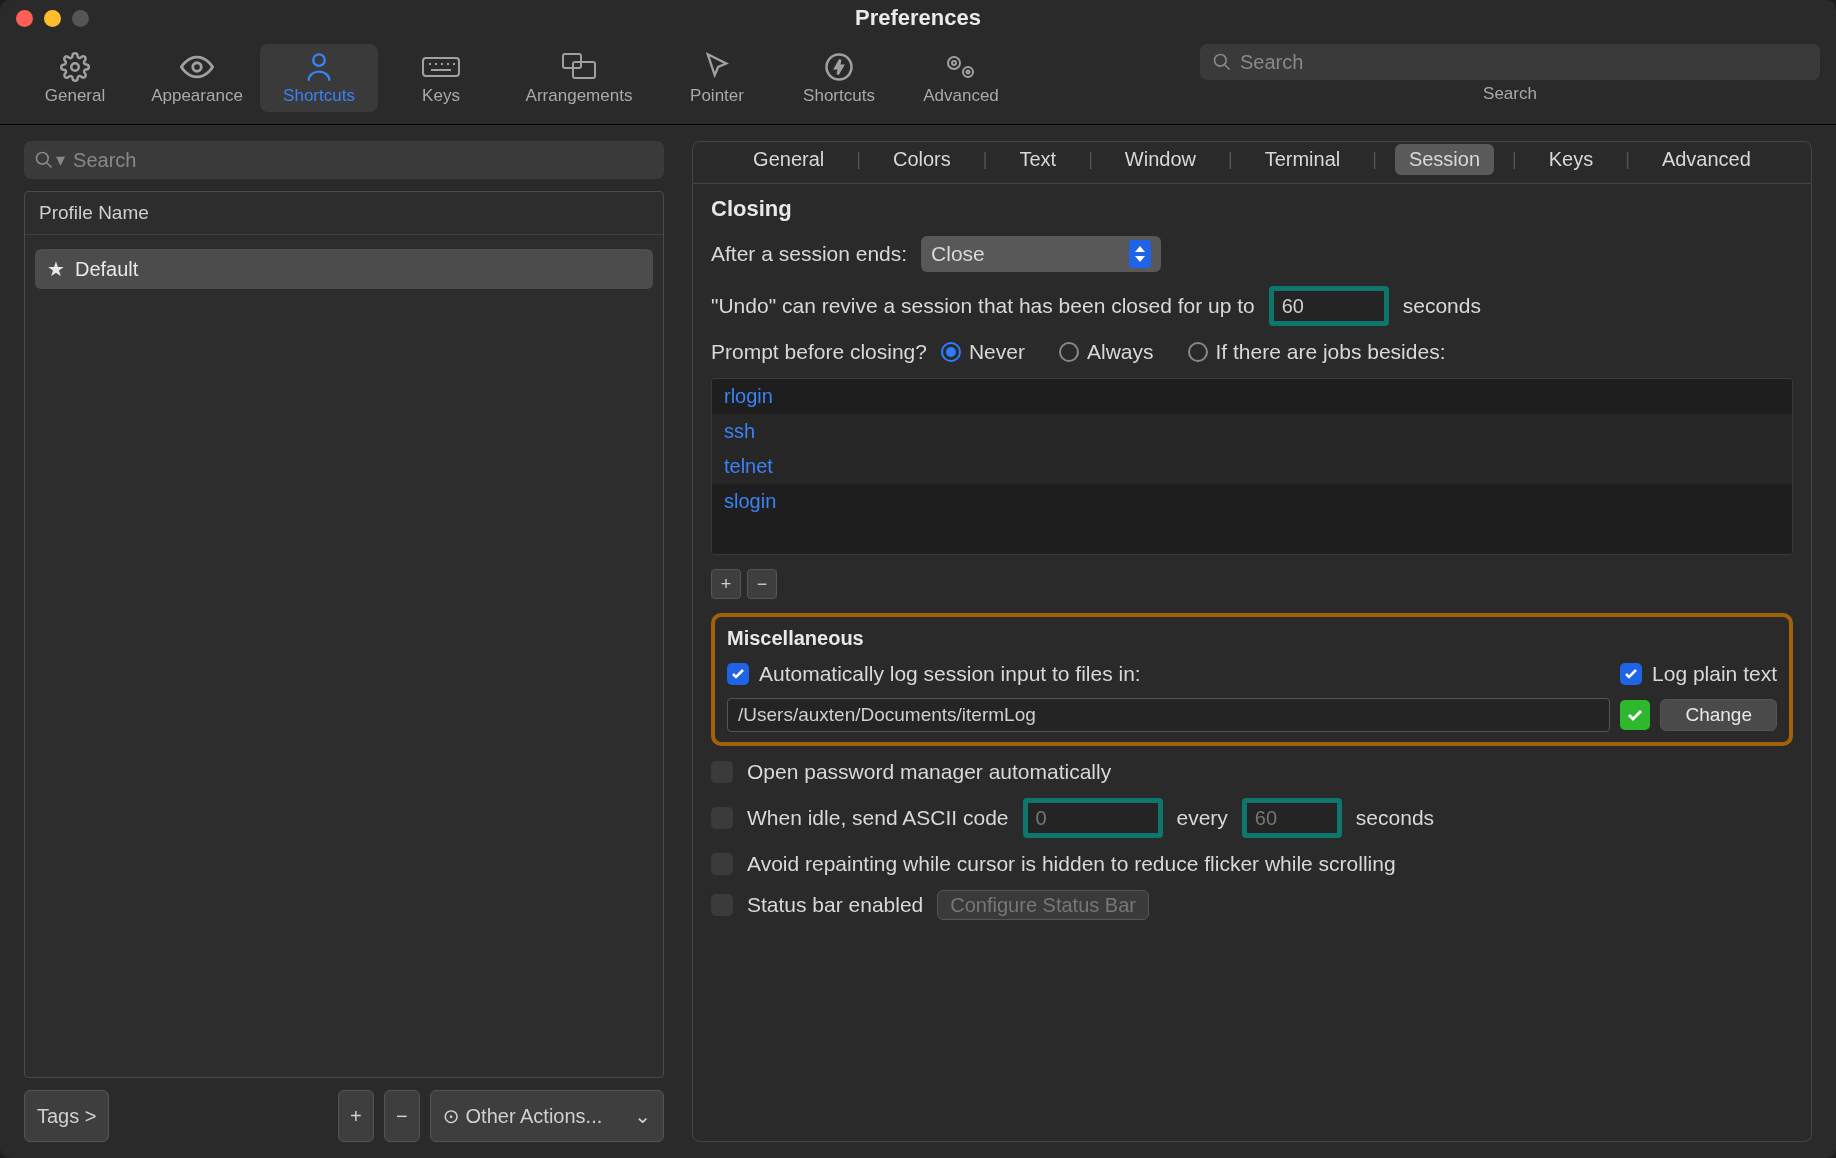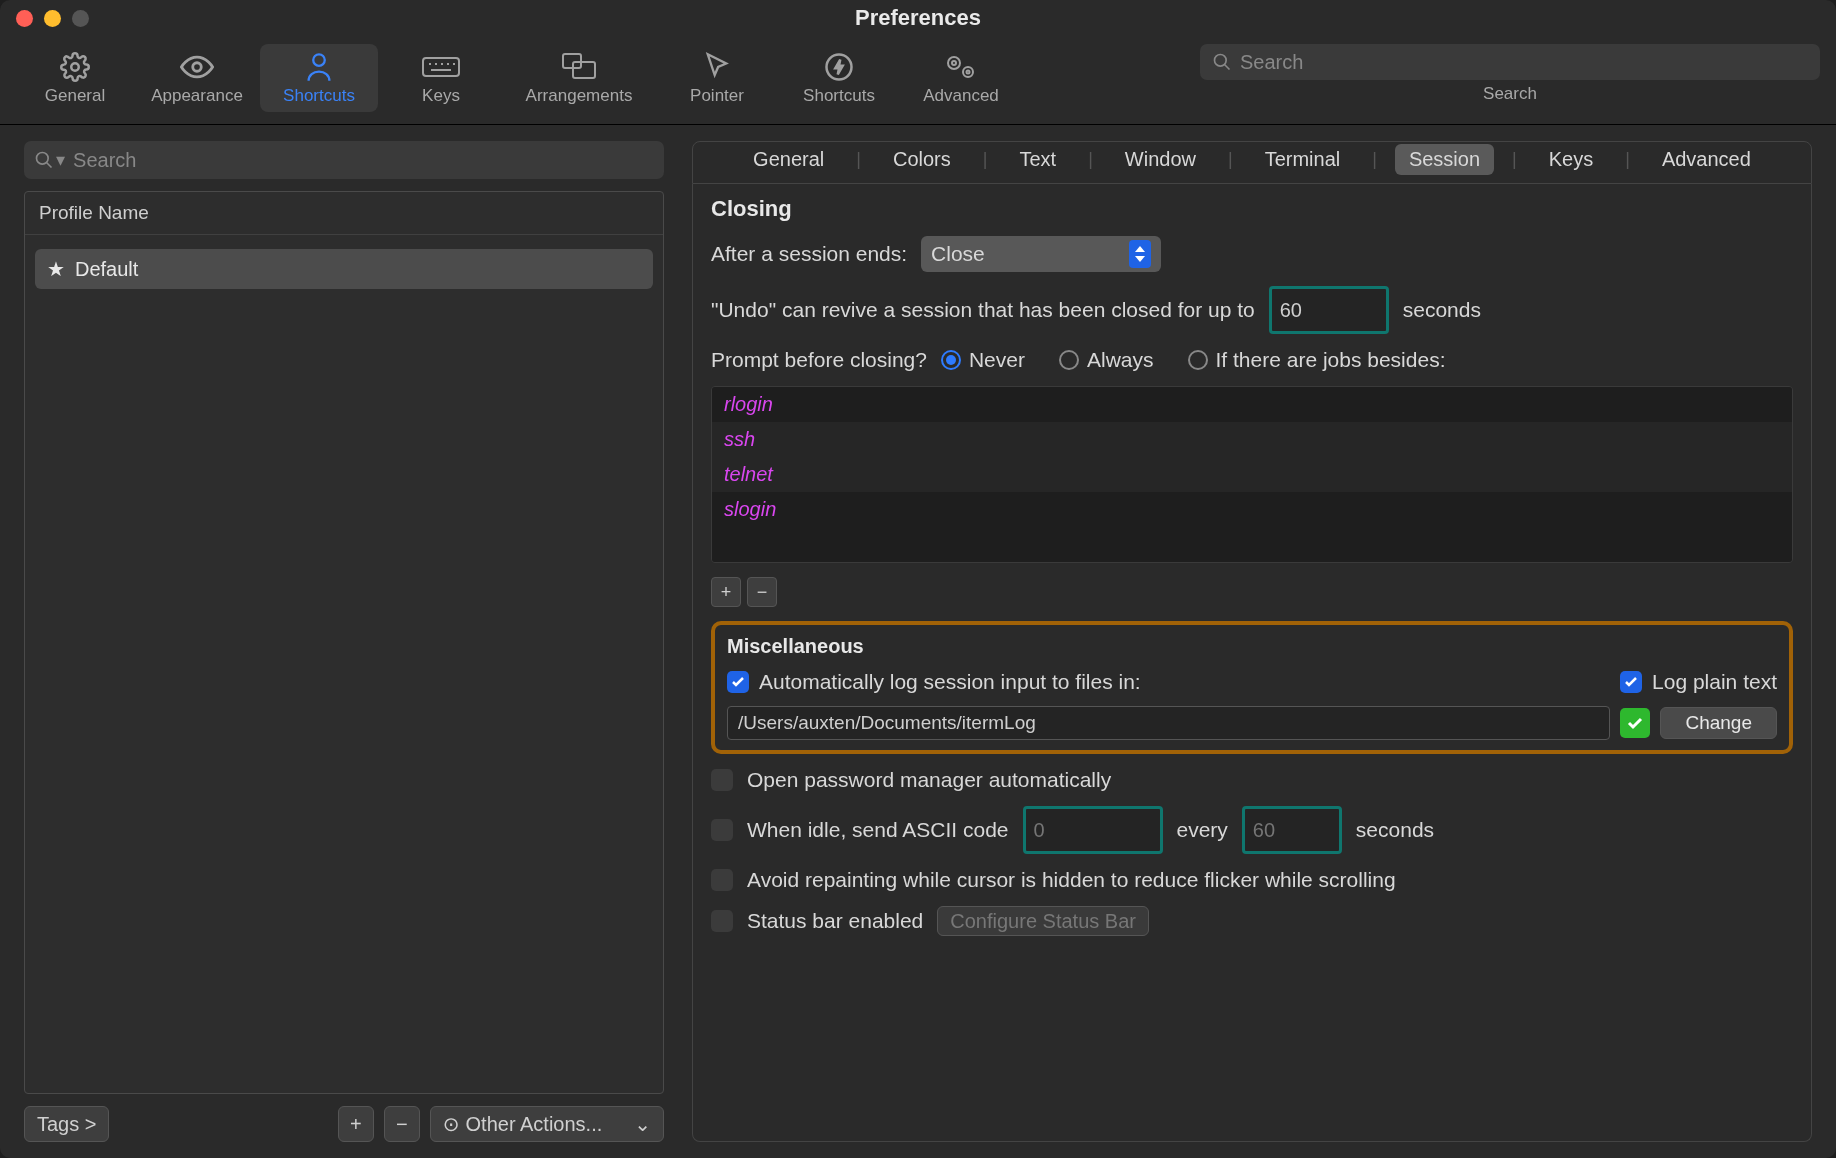--- a/index.html
+++ b/index.html
@@ -129,21 +129,21 @@
 .profile-row {
   display:flex; align-items:center; gap:10px;
   background:#4c4c4c; border-radius:6px; padding:8px 12px;
   font-size:20px; color:#e8e8e8;
 }
 .left-footer { display:flex; gap:10px; margin-top:12px; align-items:center; }
 .btn {
   background:#3e3e3e; border:1px solid #555; border-radius:6px;
   color:#d0d0d0; font-size:20px; padding:4px 12px;
   display:inline-flex; align-items:center; gap:6px; cursor:pointer;
-  height:36px; justify-content:center;
+  height:52px; justify-content:center;
 }
 .btn.small { width:36px; padding:0; }
 .btn.wide { flex:1; justify-content:flex-start; padding-left:12px; }
 .spacer-flex { flex:1; }
 
 .right-col { flex:1; display:flex; flex-direction:column; }
 .tab-row {
   display:flex; gap:18px; padding:2px 4px 8px 4px;
   border:1px solid #444; border-radius:8px 8px 0 0;
   align-items:center; justify-content:center;
@@ -162,35 +162,35 @@
 .row { display:flex; align-items:center; gap:14px; font-size:21px; color:#d8d8d8; }
 .dropdown {
   background:#585858; border-radius:6px; padding:4px 10px;
   display:inline-flex; align-items:center; gap:10px; width:240px; justify-content:space-between;
 }
 .stepper-arrows {
   width:22px; height:28px; background:#1f63e6; border-radius:4px;
   display:flex; flex-direction:column; align-items:center; justify-content:center;
 }
 .num-input {
-  background:#242424; border:3px solid #0f766e; width:120px; height:48px;
+  background:#242424; border:5px solid #0f766e; width:120px; height:40px;
   color:#cfcfcf; font-size:20px; padding:0 8px; border-radius:4px;
 }
 .radio-row label { display:inline-flex; align-items:center; gap:8px; margin-right:20px; }
 .radio {
   width:20px; height:20px; border-radius:50%; border:2px solid #888; display:inline-block; position:relative;
 }
 .radio.checked { border-color:#2e7bff; }
 .radio.checked::after {
   content:""; position:absolute; inset:3px; border-radius:50%; background:#2e7bff;
 }
 .jobs-list {
   border:1px solid #3a3a3a; border-radius:4px; overflow:hidden;
 }
-.jobs-list .jobrow { padding:6px 12px; font-size:20px; color:#d946ef;font-style:italic; }
+.jobs-list .jobrow { padding:6px 12px; font-size:20px; color:#3b82f6; }
 .jobs-list .jobrow.alt { background:#262626; }
 .jobs-list .jobrow:not(.alt) { background:#1e1e1e; }
 .pm-row { display:flex; gap:6px; }
 .pm-btn { width:30px; height:30px; background:#3e3e3e; border:1px solid #555; border-radius:4px; display:flex; align-items:center; justify-content:center; color:#cfcfcf; }
 
 .misc-box { border:4px solid #a16207; border-radius:10px; padding:10px 12px; display:flex; flex-direction:column; gap:12px; }
 .checkbox {
   width:22px; height:22px; border-radius:5px; background:#3b3b3b; display:inline-flex; align-items:center; justify-content:center;
 }
 .checkbox.checked { background:#1f63e6; }

